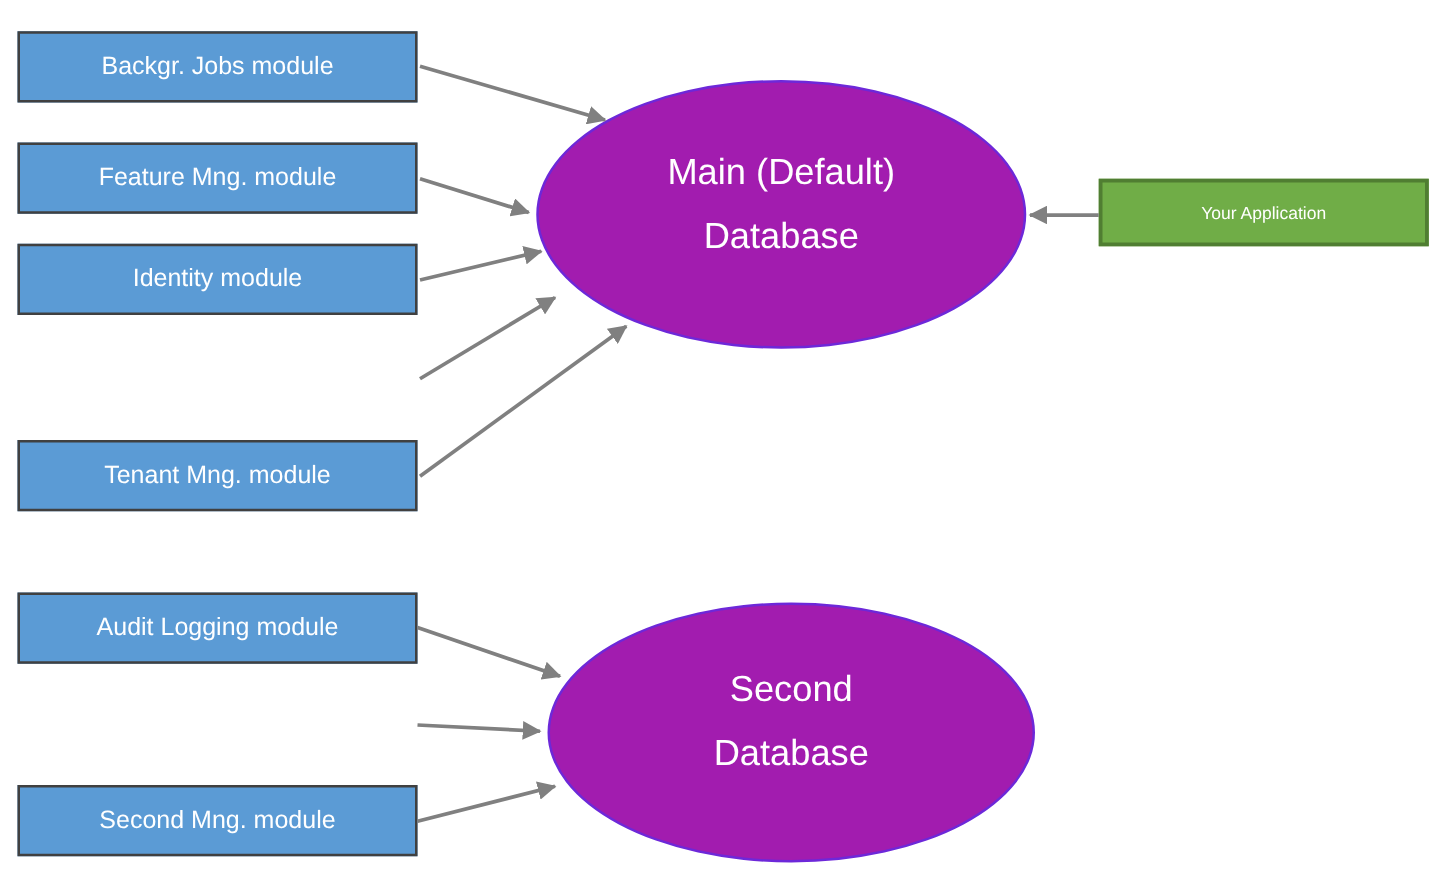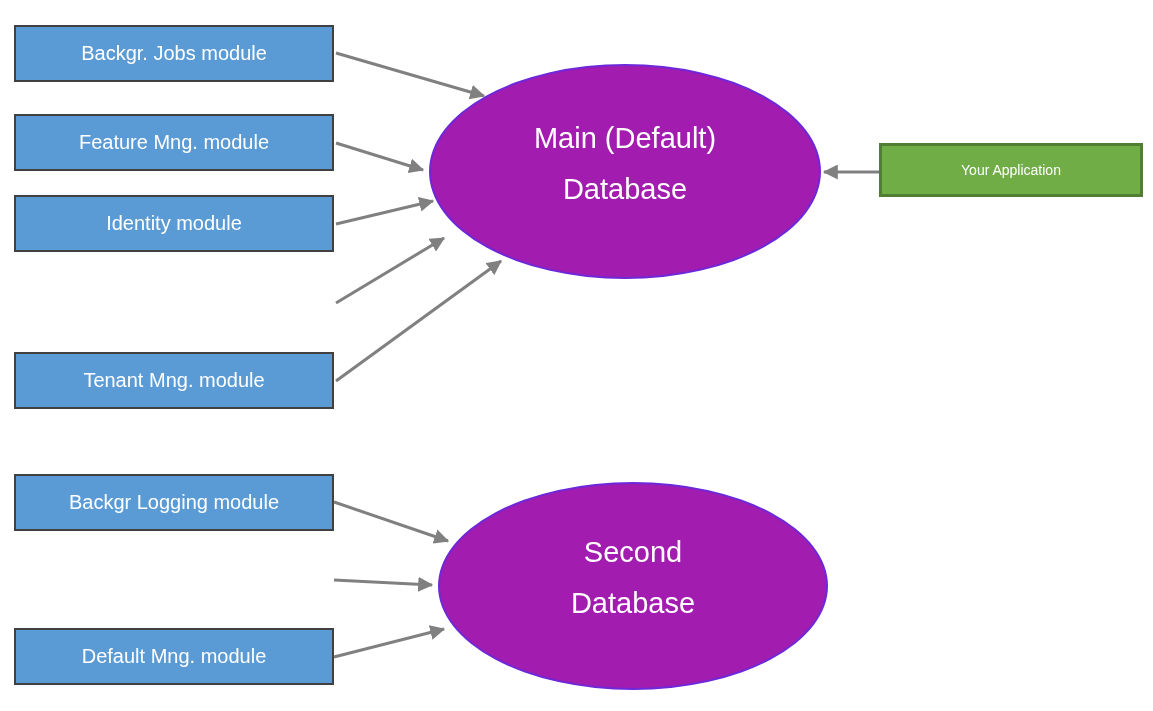--- a/index.html
+++ b/index.html
@@ -96,22 +96,22 @@
     <line x1="334" y1="580" x2="432" y2="585" stroke="#808080" stroke-width="3" marker-end="url(#arrowhead)"></line>
     <line x1="334" y1="657" x2="444" y2="629" stroke="#808080" stroke-width="3" marker-end="url(#arrowhead)"></line>
     <line x1="879" y1="172" x2="824" y2="172" stroke="#808080" stroke-width="3" marker-end="url(#arrowhead)"></line>
   </svg>
 
   <div class="node module-box" style="top:25px">Backgr. Jobs module</div>
   <div class="node module-box" style="top:114px">Feature Mng. module</div>
   <div class="node module-box" style="top:195px">Identity module</div>
   <div class="node module-box" style="top:352px">Tenant Mng. module</div>
 
-  <div class="node module-box" style="top:474px">Backgr Logging module</div>
-  <div class="node module-box" style="top:628px">Default Mng. module</div>
+  <div class="node module-box" style="top:474px">Audit Logging module</div>
+  <div class="node module-box" style="top:628px">Second Mng. module</div>
 
   <div class="node db-ellipse ellipse-main">
     <div class="db-label">
       <div>Main (Default)</div>
       <div>Database</div>
     </div>
   </div>
 
   <div class="node db-ellipse ellipse-second">
     <div class="db-label">

